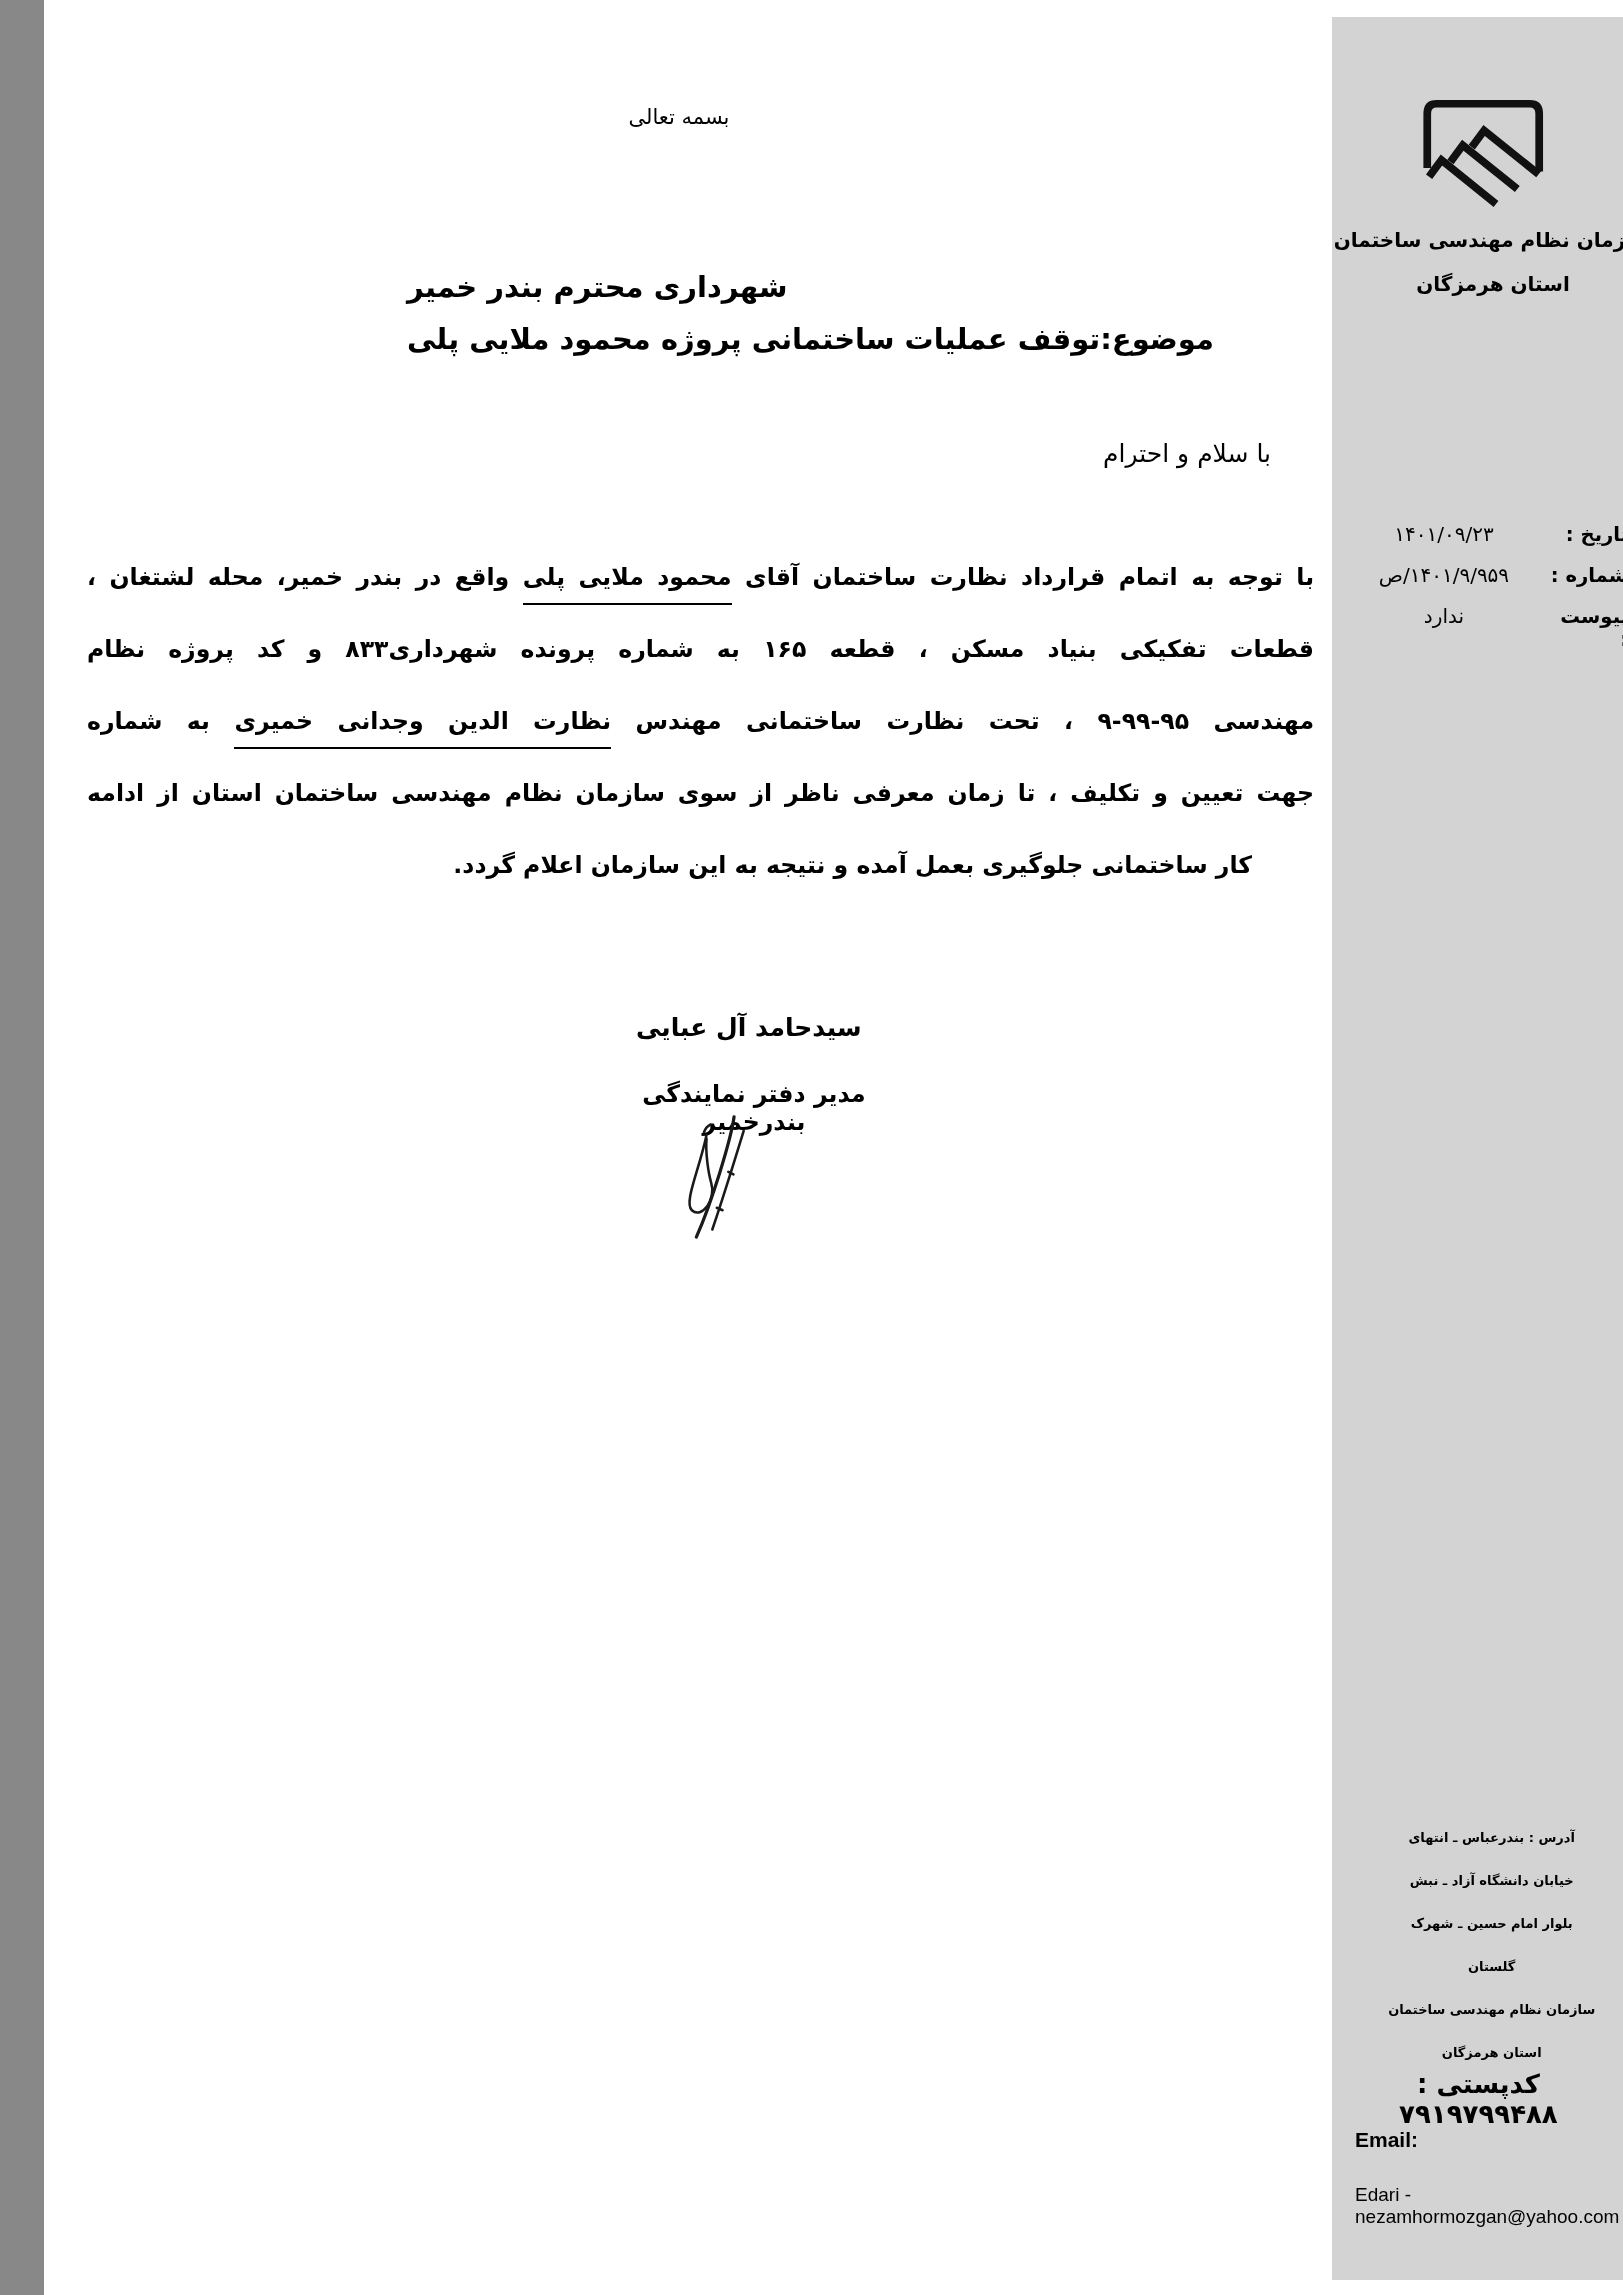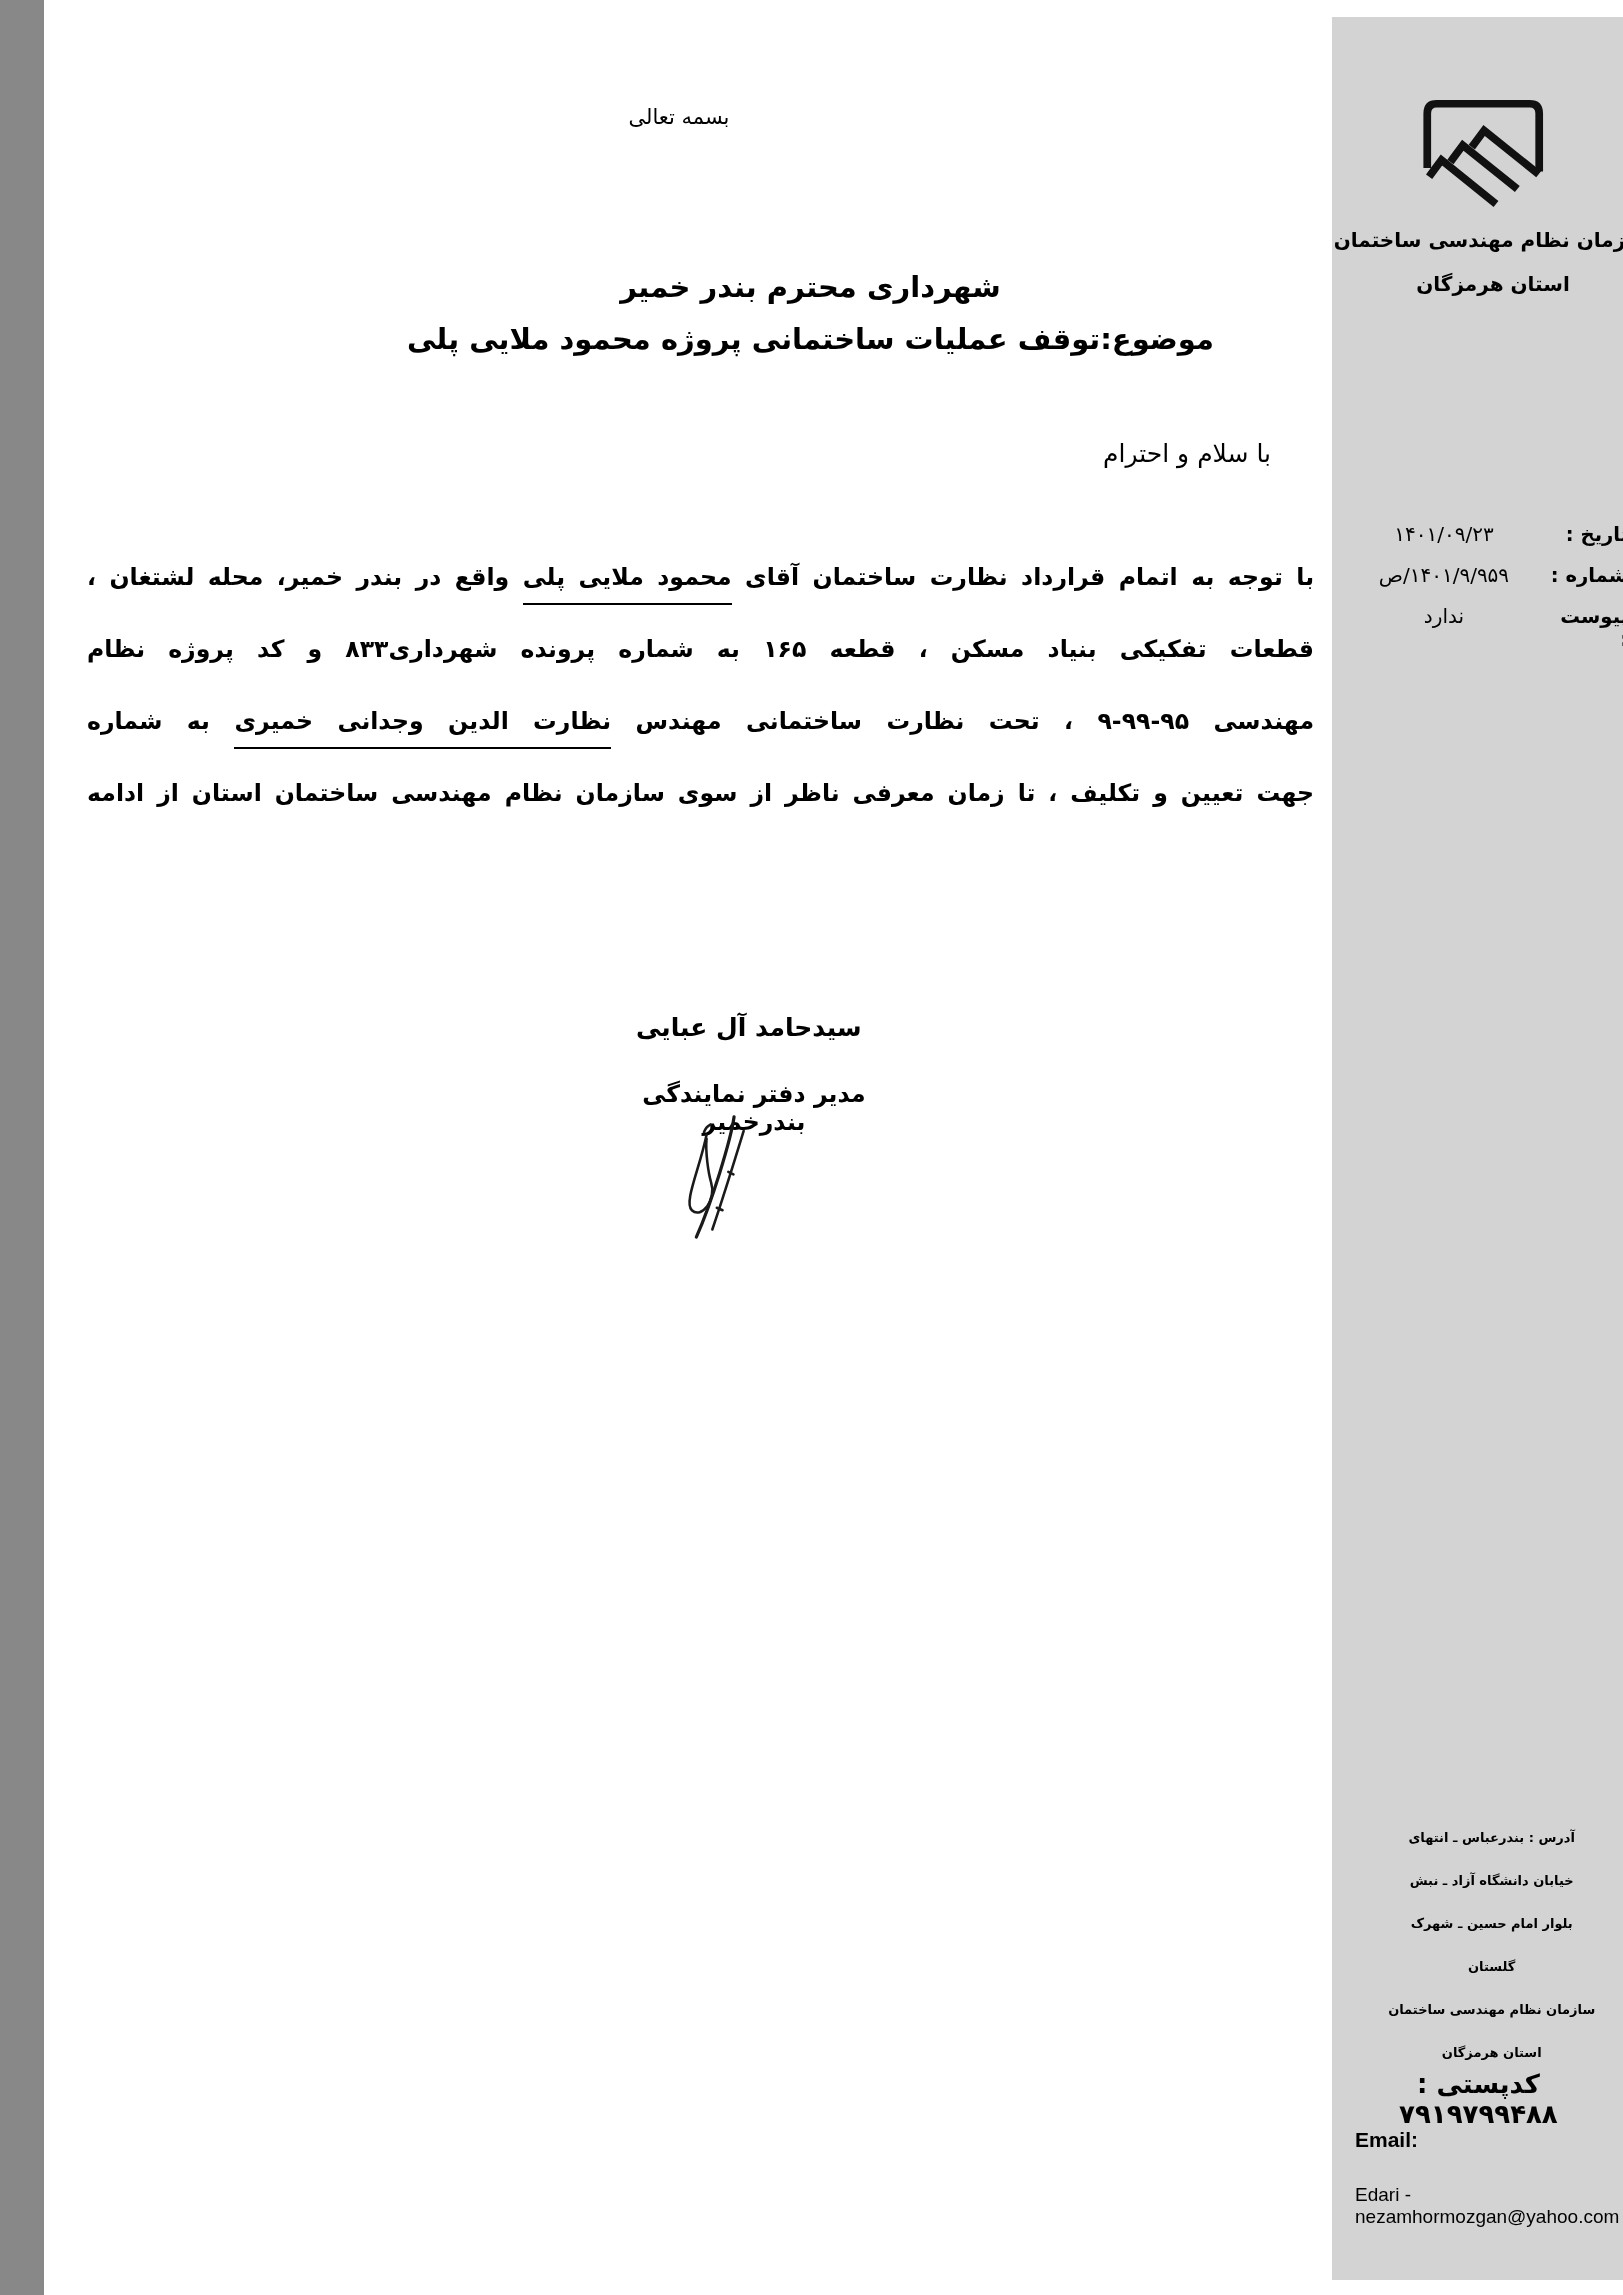--- a/index.html
+++ b/index.html
@@ -22,21 +22,21 @@
   .addr{position:absolute;top:1799px;left:11.8px;right:14.4px;direction:rtl;text-align:center;
         font-weight:bold;font-size:13px;line-height:43px;}
   .postal{position:absolute;top:2052px;left:11.8px;right:41px;direction:rtl;text-align:center;
         font-weight:bold;font-size:26px;}
   .email-lbl{position:absolute;top:2111px;left:23px;direction:ltr;
         font-family:"Liberation Sans","DejaVu Sans",sans-serif;font-weight:bold;font-size:21px;}
   .email-addr{position:absolute;top:2167px;left:23px;direction:ltr;
         font-family:"Liberation Sans","DejaVu Sans",sans-serif;font-size:19px;}
   
   .besmele{position:absolute;top:105px;left:563px;width:144px;text-align:center;font-size:21px;direction:rtl;}
-  .addressee{position:absolute;top:261px;right:453px;direction:rtl;text-align:center;
+  .addressee{position:absolute;top:261px;right:453px;direction:rtl;text-align:left;
         font-weight:bold;font-size:29px;line-height:52px;}
   .greeting{position:absolute;top:439px;right:396px;direction:rtl;font-size:25px;}
   .body{position:absolute;top:558px;left:43px;right:353px;direction:rtl;
         font-weight:bold;font-size:23.6px;}
   .line{height:72px;line-height:38px;text-align:justify;text-align-last:justify;white-space:nowrap;}
   .line.last{text-align:right;text-align-last:right;padding-right:62px;}
   .u{border-bottom:2.6px solid #000;padding-bottom:12px;}
   .sig-name{position:absolute;top:1013px;left:592px;width:236px;text-align:left;direction:rtl;
         font-weight:bold;font-size:25px;}
   .sig-title{position:absolute;top:1080px;left:556px;width:308px;text-align:center;direction:rtl;
@@ -55,20 +55,21 @@
     <div>موضوع:توقف عملیات ساختمانی پروژه محمود ملایی پلی</div>
   </div>
 
   <div class="greeting">با سلام و احترام</div>
 
   <div class="body">
     <div class="line"><span>با توجه به اتمام قرارداد نظارت ساختمان آقای </span><span class="u">محمود ملایی پلی</span><span> واقع در بندر خمیر، محله لشتغان ،</span></div>
     <div class="line"><span>قطعات تفکیکی بنیاد مسکن ، قطعه ۱۶۵ به شماره پرونده شهرداری۸۳۳ و کد پروژه نظام</span><span class="u"></span><span></span></div>
     <div class="line"><span>مهندسی ۹۵-۹۹-۹ ، تحت نظارت ساختمانی مهندس </span><span class="u">نظارت الدین وجدانی خمیری</span><span> به شماره</span></div>
     <div class="line"><span>جهت تعیین و تکلیف ، تا زمان معرفی ناظر از سوی سازمان نظام مهندسی ساختمان استان از ادامه</span><span class="u"></span><span></span></div>
+    <div class="line last"><span>کار ساختمانی جلوگیری بعمل آمده و نتیجه به این سازمان اعلام گردد.</span><span class="u"></span><span></span></div>
   </div>
 
   <div class="sig-name">سیدحامد آل عبایی</div>
   <div class="sig-title">مدیر دفتر نمایندگی بندرخمیر</div>
   <svg class="scrawl" viewBox="0 0 150 200">
     <g fill="none" stroke="#1a1a1a" stroke-linecap="round">
       <path stroke-width="5" d="M 97,6 C 92,42 62,140 38,194"></path>
       <path stroke-width="4" d="M 112,28 C 101,64 78,138 63,182"></path>
       <path stroke-width="4" d="M 54,34 C 43,88 18,140 31,152 C 46,166 70,136 61,108 C 57,94 52,62 54,40"></path>
       <path stroke-width="4" d="M 50,30 C 52,24 56,20 60,18"></path>

